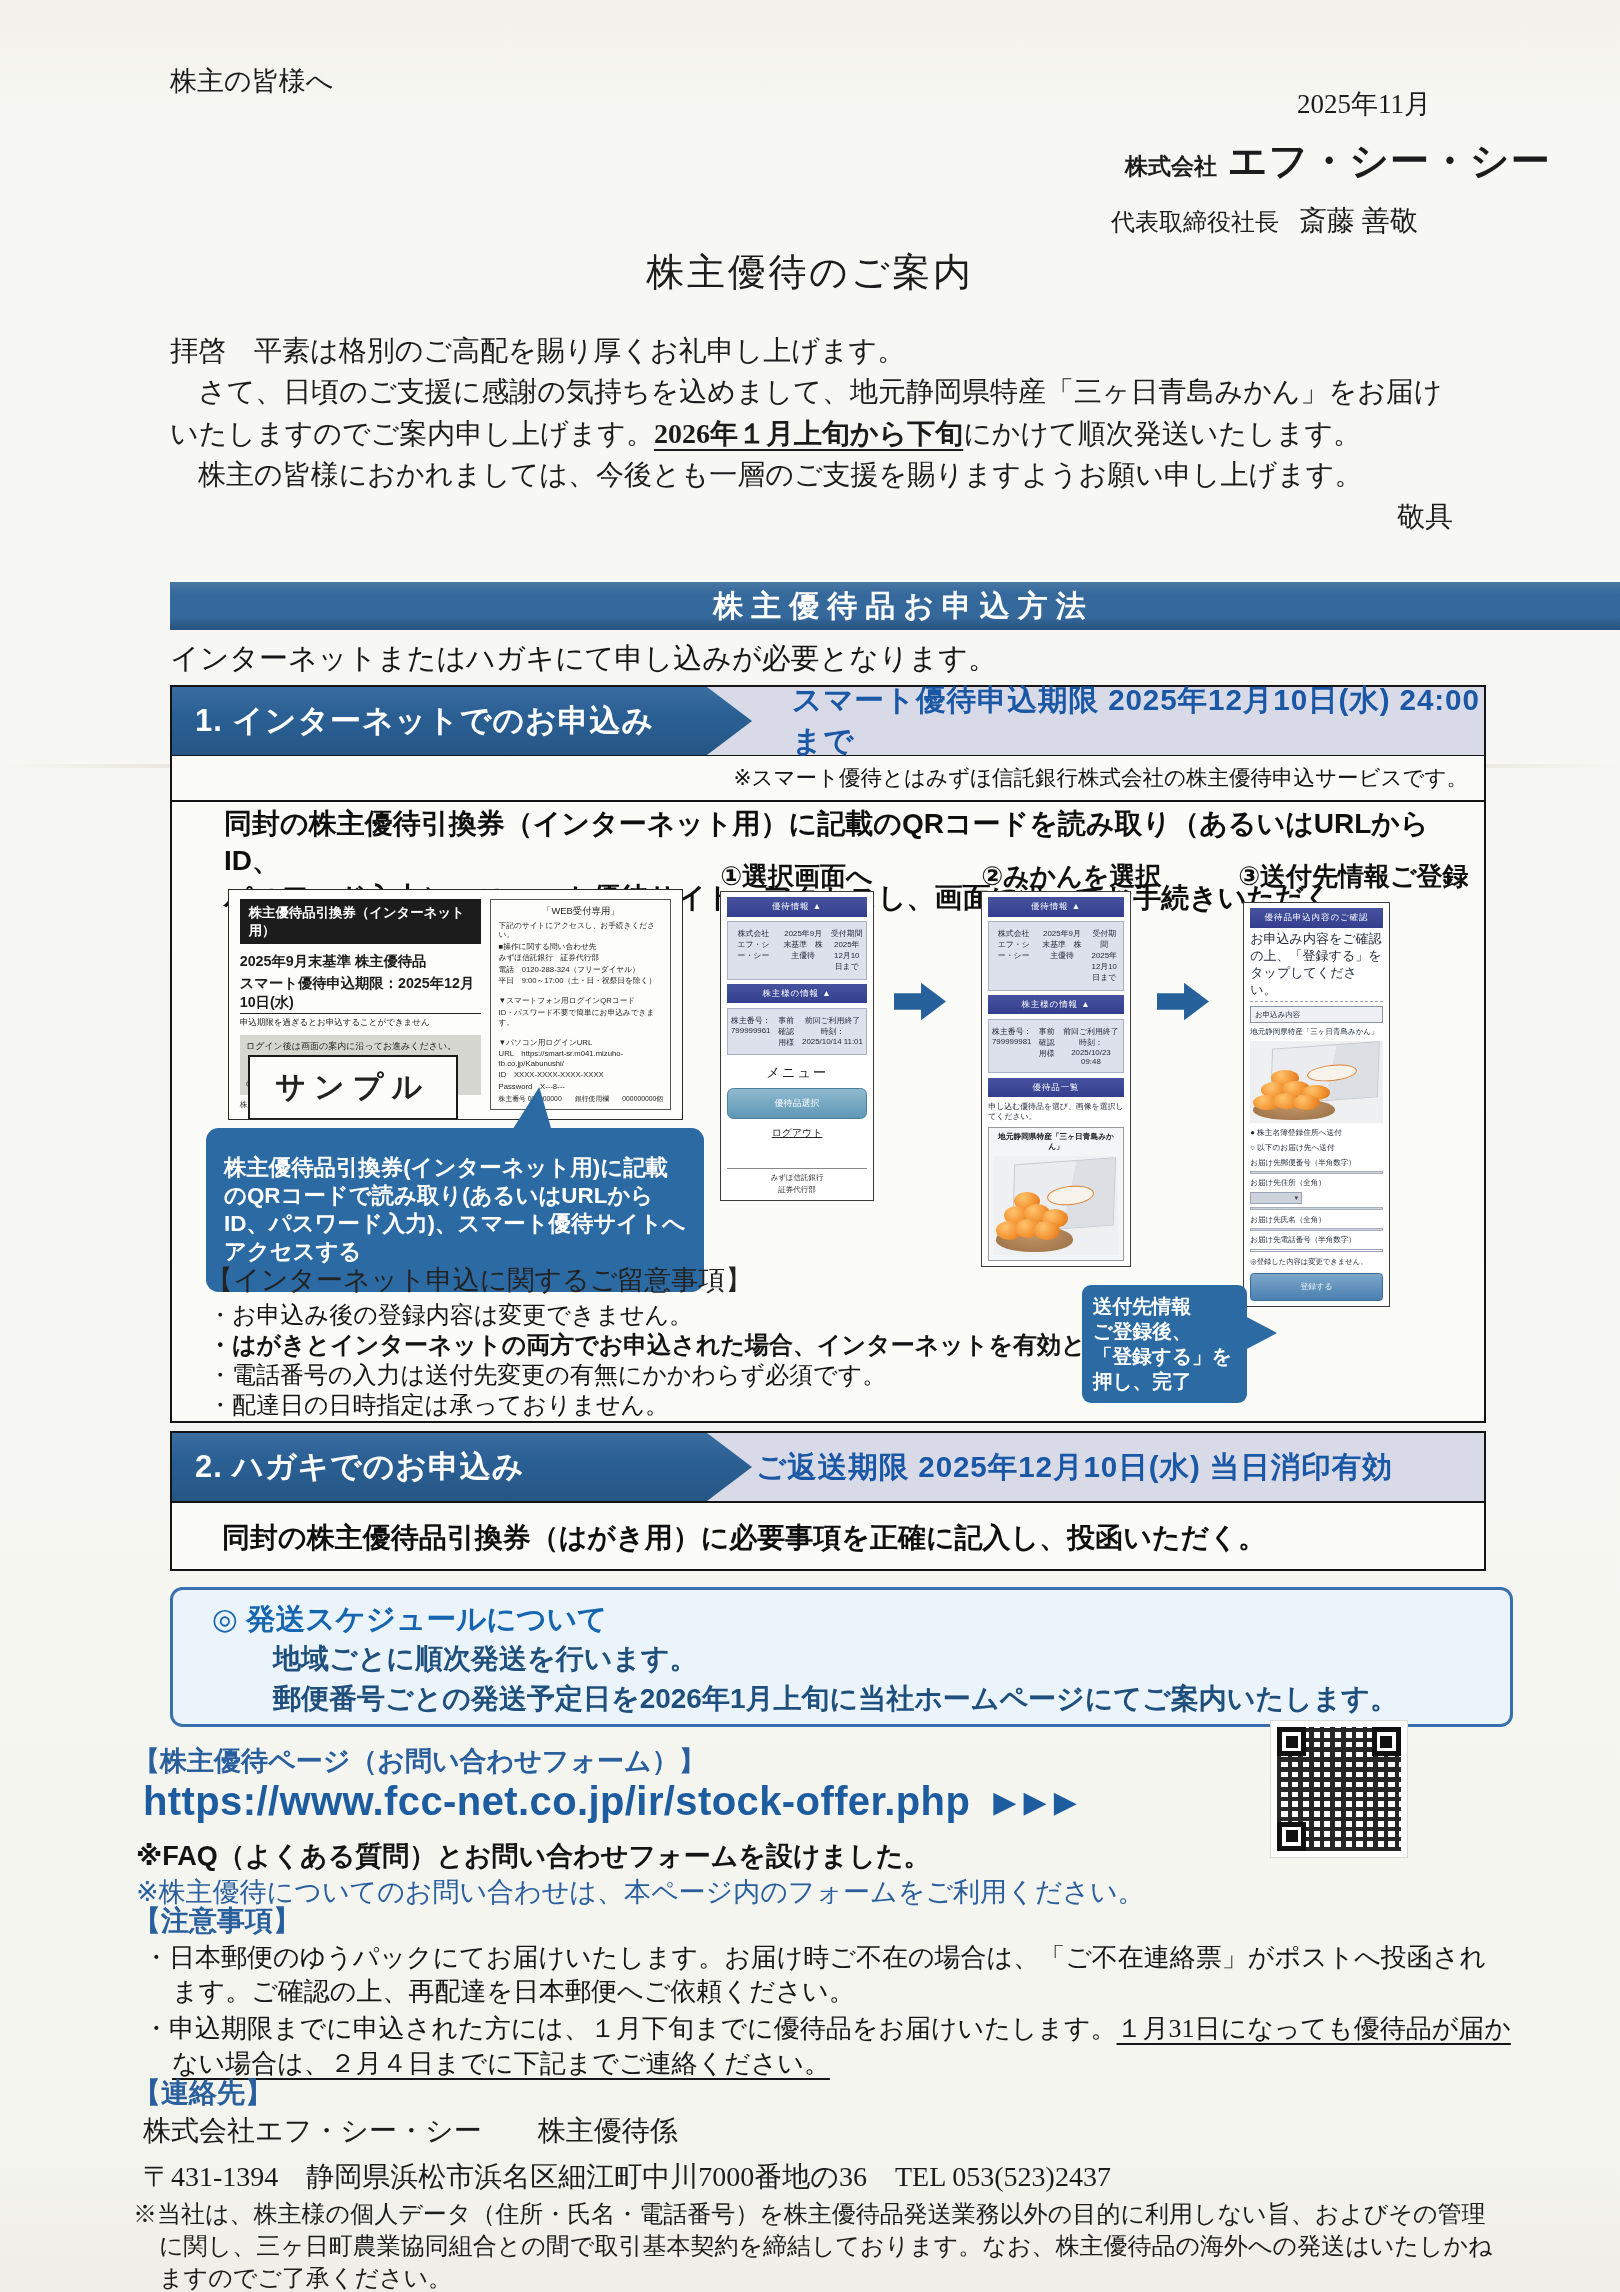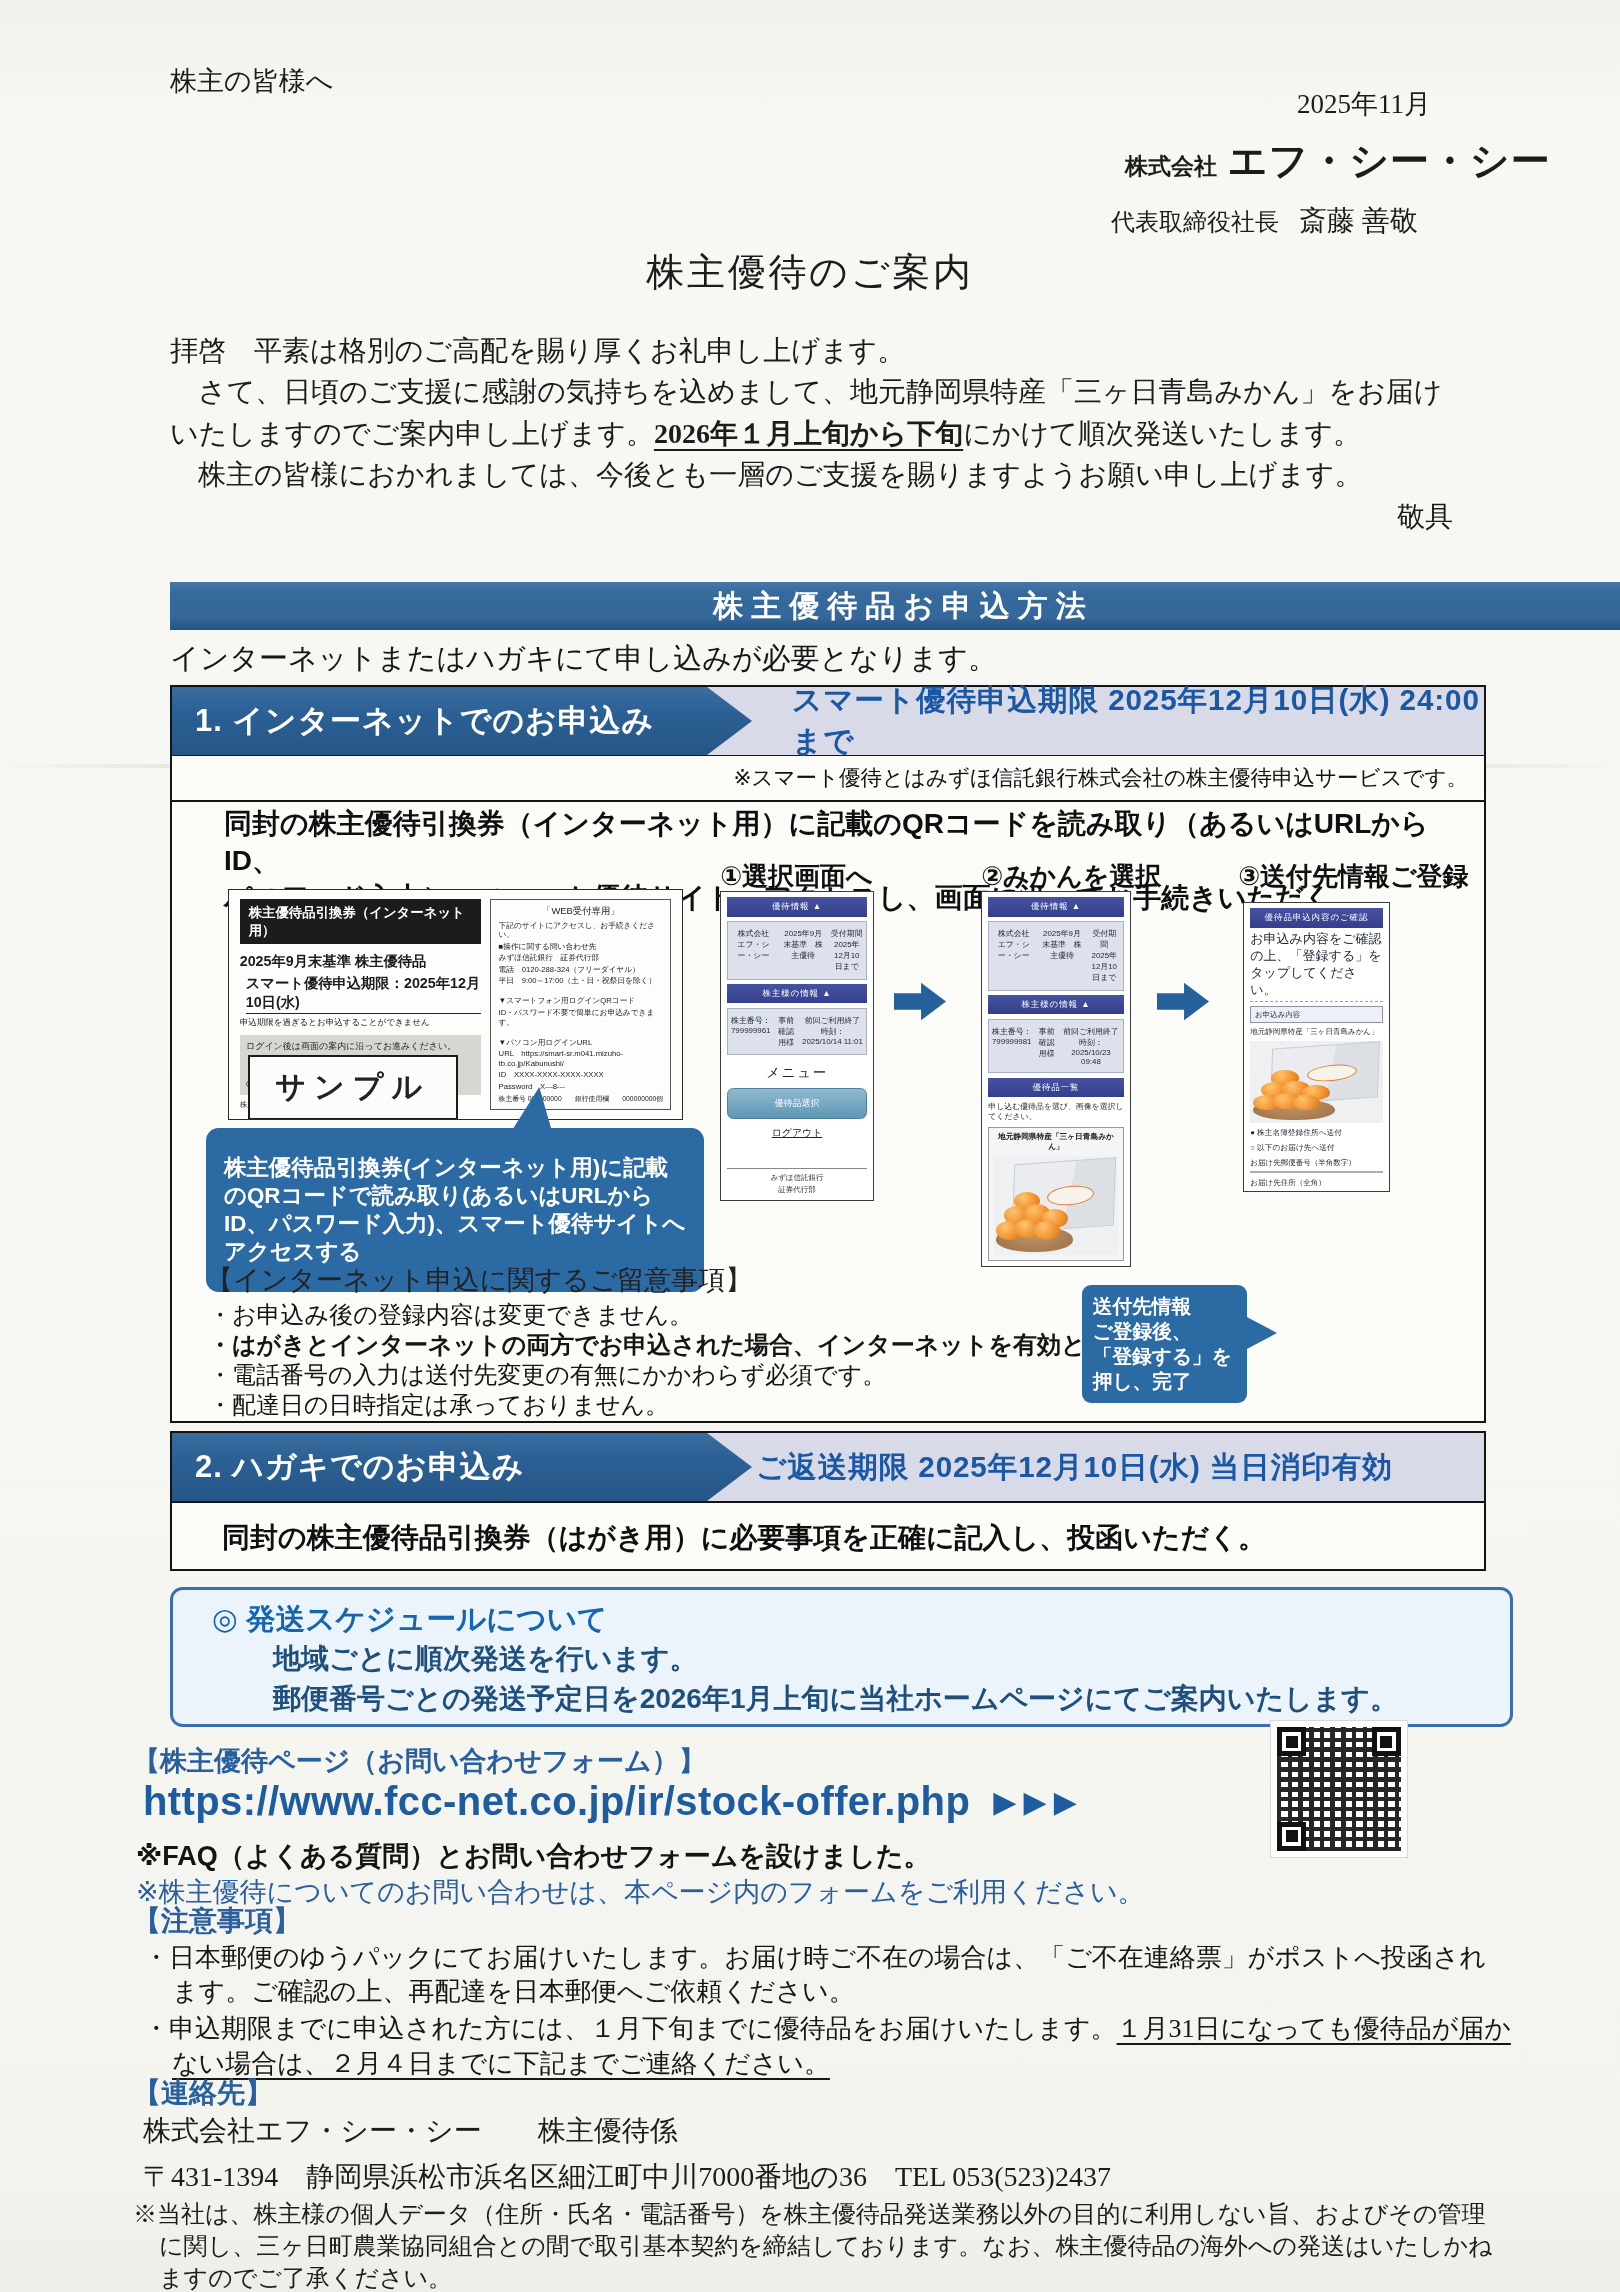--- a/index.html
+++ b/index.html
@@ -55,21 +55,21 @@
   .flow-arrow{position:absolute;width:52px;height:41px;background:#26619c;
     clip-path:polygon(0 30%,52% 30%,52% 4%,100% 50%,52% 96%,52% 70%,0 70%);}
   .fa1{left:722px;top:294px;} .fa2{left:985px;top:294px;}
 
   
   .voucher{left:56px;top:202px;width:455px;height:231px;background:#fdfdfb;border:1.8px solid #2a2a2a;
     display:flex;gap:9px;padding:9px 10.7px;box-sizing:border-box;overflow:hidden;}
   .v-left{width:56%;position:relative;display:flex;flex-direction:column;}
   .v-title{align-self:flex-start;background:#1c1c1c;color:#fff;font-weight:bold;font-size:13.4px;padding:4.5px 9px;margin-bottom:8px;}
   .v-l1{font-weight:bold;font-size:14.3px;}
-  .v-l2{font-weight:bold;font-size:14.3px;border-bottom:1.8px solid #222;padding-bottom:1.8px;margin-top:2.7px;margin-left:6px;}
+  .v-l2{font-weight:bold;font-size:14.3px;border-bottom:1.8px solid #222;padding-bottom:1.8px;margin-top:2.7px;}
   .v-l3{font-size:8.5px;margin-top:2.7px;color:#222;}
   .v-gray{margin-top:6.3px;background:#d7d7d2;position:relative;flex:1;padding:4.5px 6.3px;font-size:9px;color:#222;}
   .v-gray .g-bottom{position:absolute;left:6.3px;bottom:4.5px;}
   .v-stamp{position:absolute;left:8px;top:19.7px;width:206px;height:61px;background:#fcfcfa;border:2.7px solid #1a1a1a;
     display:flex;align-items:center;justify-content:center;font-size:30px;font-weight:bold;letter-spacing:8px;}
   .v-holder{font-size:7.6px;margin-top:5.4px;color:#333;}
   .v-right{flex:1;border:0.9px solid #555;padding:5.4px 7.2px;font-size:7.7px;line-height:1.25;
     display:flex;flex-direction:column;gap:1.8px;color:#222;}
   .v-wtitle{text-align:center;font-size:9.4px;margin-bottom:1.8px;}
   .v-gap{height:7.2px;}
@@ -122,21 +122,21 @@
   .ct-addr{left:143px;top:2158px;font-size:28px;}
   .ct-p1{left:133px;top:2198px;font-size:24px;}
   .ct-p2{left:159px;top:2230px;font-size:24px;}
   .ct-p3{left:159px;top:2262px;font-size:24px;}
 
   
   .phone{position:absolute;background:#fff;border:1.8px solid #3c3c3c;padding:5.4px 6.3px;box-sizing:border-box;
     display:flex;flex-direction:column;gap:4.5px;font-family:"Liberation Sans","DejaVu Sans",sans-serif;overflow:hidden;}
   .phone1{left:548px;top:204px;width:154px;height:310px;}
   .phone2{left:809px;top:204px;width:150px;height:376px;}
-  .phone3{left:1071px;top:215px;width:147px;height:290px;gap:3.6px;}
+  .phone3{left:1071px;top:215px;width:147px;height:405px;gap:3.6px;}
   .ph-head{background:linear-gradient(180deg,#47529f,#333f8e);color:#fff;text-align:center;font-size:8.5px;padding:3.6px 1.8px;letter-spacing:0.9px;flex:none;}
   .ph-panel{background:#dde1ec;border:0.9px solid #aab0c4;text-align:center;font-size:7.9px;color:#1d2433;padding:6.3px 2.7px;display:flex;flex-direction:row;gap:5.4px;flex:none;}
   .ph-menu{text-align:center;font-size:13.4px;letter-spacing:1.8px;margin:4.5px 0 0.9px;color:#222;}
   .ph-btn-teal{background:linear-gradient(180deg,#90bacf,#5e97b6);border:0.9px solid #4d7f9c;border-radius:6.3px;color:#fff;text-align:center;font-size:9px;padding:8px 0;}
   .ph-logout{text-align:center;font-size:9.9px;text-decoration:underline;margin:2.7px 0;color:#222;}
   .ph-foot{text-align:center;font-size:7.5px;color:#333;border-top:0.9px solid #888;padding-top:3.6px;display:flex;flex-direction:column;gap:1.8px;margin-top:auto;}
   .ph-pick{font-size:7.9px;line-height:1.3;color:#1d2433;}
   .ph-product{border:0.9px solid #999;background:#f4f5f7;padding:4.5px;display:flex;flex-direction:column;gap:3.6px;flex:1;min-height:0;}
   .ph-prodname{font-size:7.7px;font-weight:bold;text-align:center;color:#222;}
 

